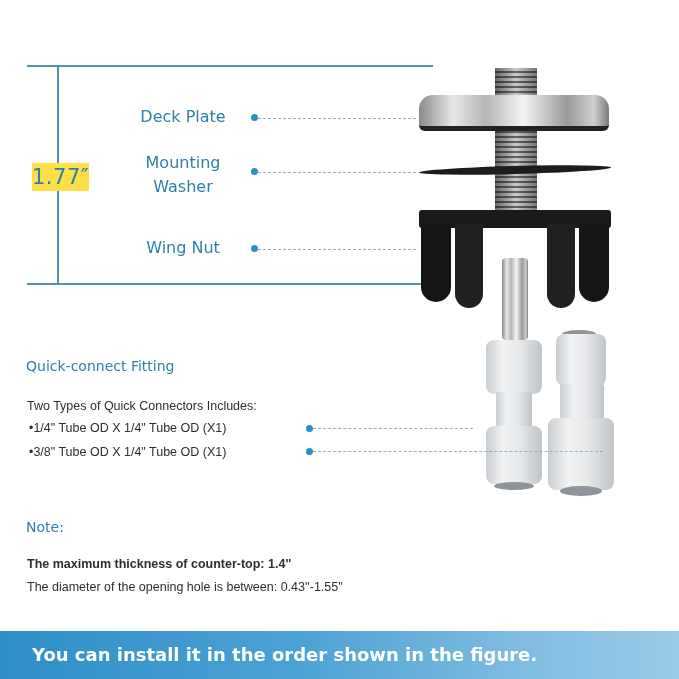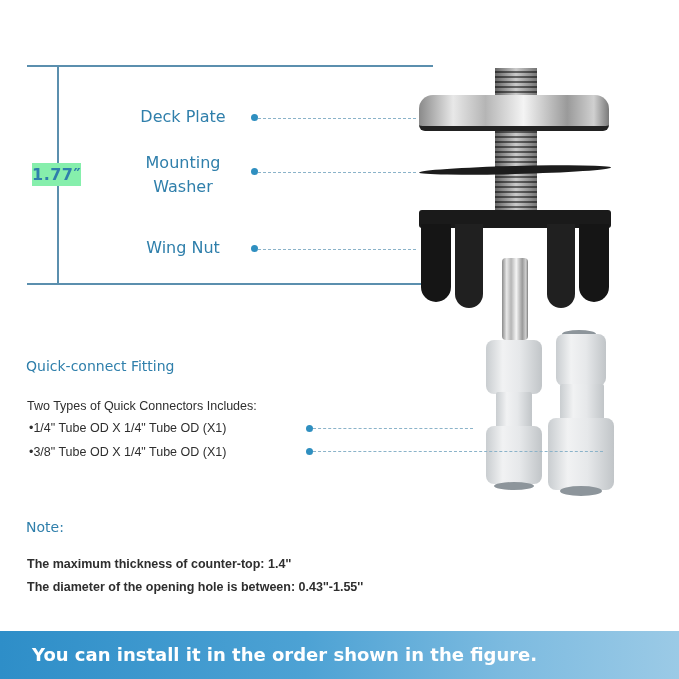--- a/index.html
+++ b/index.html
@@ -3,21 +3,21 @@
 <meta charset="utf-8">
 <style>
   * { margin:0; padding:0; box-sizing:border-box; }
   html, body { width:679px; height:679px; background:#ffffff; overflow:hidden; }
   body { position:relative; font-family:"DejaVu Sans", sans-serif; }
   .abs { position:absolute; }
 
   
   .hline { position:absolute; height:2px; background:#5b8fae; }
   .vline { position:absolute; width:2px; background:#5b8fae; }
-  .dim-label { position:absolute; font-size:16px; color:#2f7fab; font-weight:700; letter-spacing:0.5px; background:#86efac; padding:2px 0; }
+  .dim-label { position:absolute; font-size:21px; color:#2f7fab; font-weight:400; letter-spacing:0.5px; background:#fde047; padding:2px 0; }
 
   .part-label { position:absolute; color:#2f7fab; font-size:16px; text-align:center; line-height:24px; font-weight:500; }
   .dot { position:absolute; width:7px; height:7px; border-radius:50%; background:#2f8fc0; }
   .dash { position:absolute; height:0; border-top:1px dashed #8bb3c9; }
 
   .section-title { position:absolute; color:#2f7fab; font-size:14px; font-weight:500; }
   .body-text { position:absolute; color:#2e2e2e; font-size:12.5px; font-family:"Liberation Sans", sans-serif;text-align:right; }
 
   .banner { position:absolute; left:0; top:631px; width:679px; height:48px;
             background:linear-gradient(90deg,#2e8ec8 0%,#4da2d4 45%,#7dbbe0 75%,#9bcae6 100%); }
@@ -89,17 +89,17 @@
 <div class="body-text" style="left:29px; top:421px;">•1/4" Tube OD X 1/4" Tube OD (X1)</div>
 <div class="body-text" style="left:29px; top:445px;">•3/8" Tube OD X 1/4" Tube OD (X1)</div>
 
 <div class="dot" style="left:306px; top:425px;"></div>
 <div class="dash" style="left:313px; top:428px; width:160px;"></div>
 <div class="dot" style="left:306px; top:448px;"></div>
 <div class="dash" style="left:313px; top:451px; width:290px;"></div>
 
 <div class="section-title" style="left:26px; top:519px;">Note:</div>
 <div class="body-text" style="left:27px; top:557px;font-weight:bold;">The maximum thickness of counter-top: 1.4''</div>
-<div class="body-text" style="left:27px; top:580px;font-weight:bold;">The diameter of the opening hole is between: 0.43''-1.55''</div>
+<div class="body-text" style="left:27px; top:580px;">The diameter of the opening hole is between: 0.43''-1.55''</div>
 
 <div class="banner">
   <div class="banner-text">You can install it in the order shown in the figure.</div>
 </div>
 
 </body></html>

